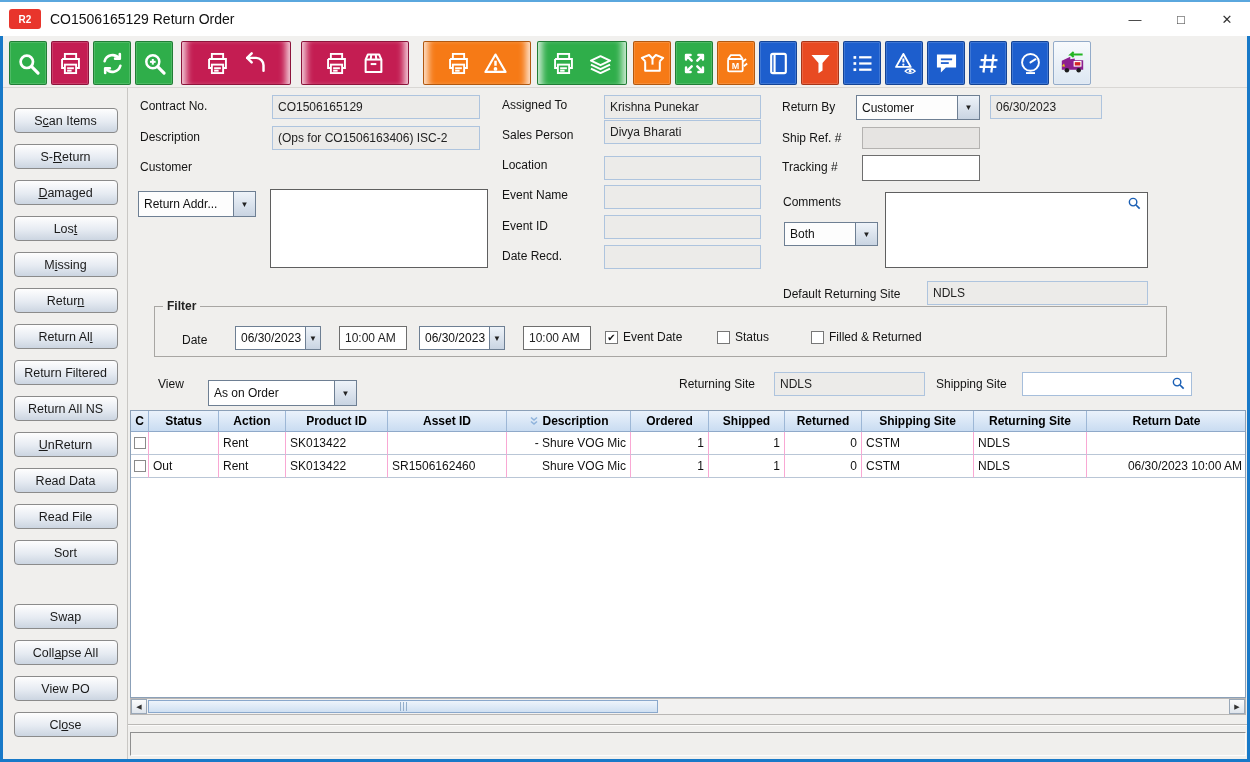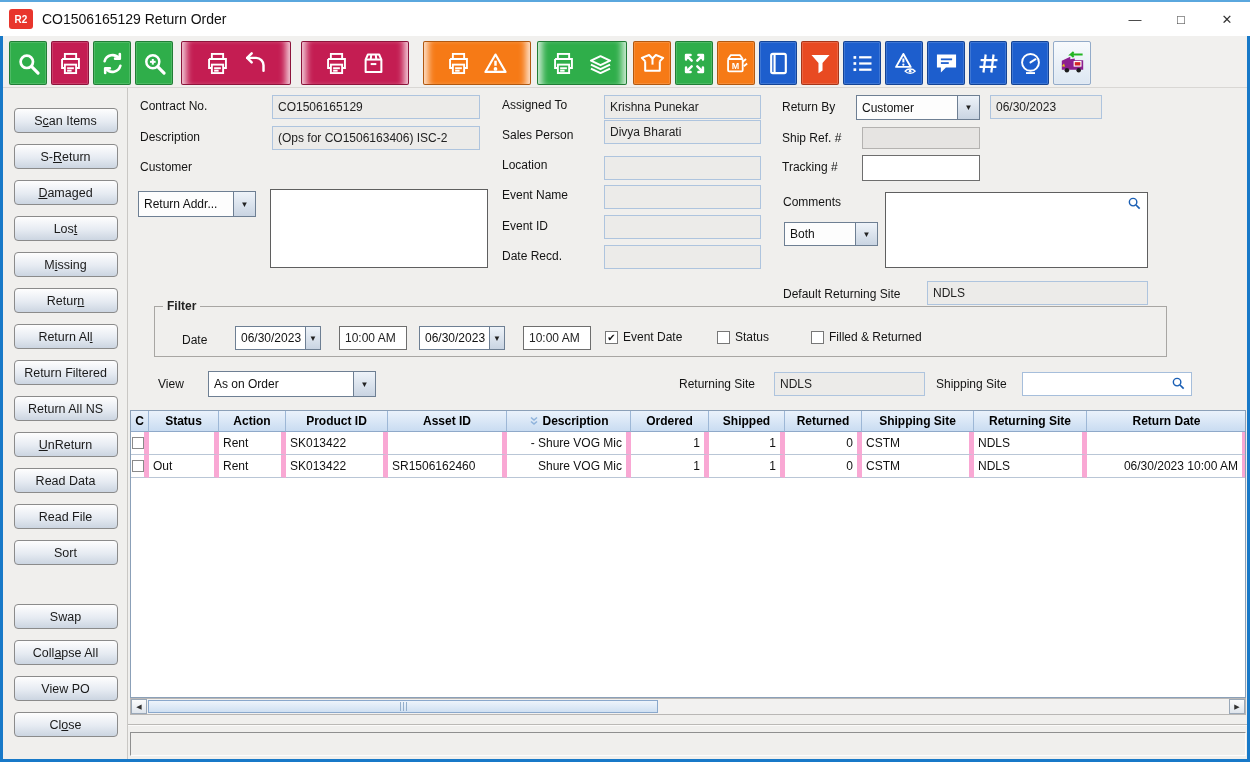--- a/index.html
+++ b/index.html
@@ -8,21 +8,21 @@
 
   
   .b-top   { position:absolute; left:0; top:0; width:100%; height:2px; background:#5aa7de; }
   .b-left  { position:absolute; left:0; top:34px; bottom:0; width:3px; background:#1879c8; }
   .b-right { position:absolute; right:0; top:34px; bottom:0; width:3px; background:#1879c8; }
   .b-bottom{ position:absolute; left:0; bottom:0; width:100%; height:3px; background:#1879c8; }
 
   
   .titlebar { position:absolute; left:0; top:2px; width:100%; height:34px; background:#ffffff;
               display:flex; align-items:center; }
-  .appicon { width:24px; height:20px; margin-left:9px; background:#e8352c; border-radius:3px;
+  .appicon { width:32px; height:20px; margin-left:9px; background:#e8352c; border-radius:3px;
              color:#fff; font-size:10px; font-weight:bold; display:flex; align-items:center; justify-content:center; }
   .title { margin-left:9px; font-size:14px; color:#111; }
   .wincontrols { margin-left:auto; display:flex; height:100%; }
   .winbtn { width:46px; height:100%; display:flex; align-items:center; justify-content:center;
             font-size:13px; color:#333; cursor:default; }
 
   
   .toolbar { position:absolute; left:3px; top:36px; right:3px; height:52px; background:#f1f0ee;
              display:flex; align-items:flex-start; padding-top:5px; border-bottom:1px solid #d9d7d4; }
   .tbtn { height:44px; width:38px; border:1px solid rgba(0,0,0,.28); border-radius:2px; color:#fff;
@@ -68,21 +68,21 @@
         align-items:center; justify-content:center; font-size:10px; color:#111; cursor:pointer; flex:none; }
   .cb-item { position:absolute; display:flex; align-items:center; gap:5px; font-size:12px; color:#141414; }
 
   
   .grid { background:#fff; border:1px solid #8ba0b8; overflow:hidden; }
   .thead { display:flex; height:21px; }
   .th { background:linear-gradient(#eaf2fb,#c9dcf1); border-right:1px solid #9db7d6; border-bottom:1px solid #8fa9c9;
         font-size:12px; font-weight:bold; color:#000; display:flex; align-items:center; justify-content:center;
         gap:2px; overflow:hidden; white-space:nowrap; cursor:pointer; flex:none; }
   .tr { display:flex; height:23px; }
-  .td { border-right:5px solid #f9a8d4; border-bottom:1px solid #b9c6d6; font-size:12px; color:#111;
+  .td { border-right:1px solid #f9a8d4; border-bottom:1px solid #b9c6d6; font-size:12px; color:#111;
         display:flex; align-items:center; padding:0 4px; overflow:hidden; white-space:nowrap; flex:none; cursor:default; }
   .td.r { justify-content:flex-end; }
   .td.c { justify-content:center; padding:0; }
   .rowcb { width:12px; height:12px; border:1px solid #8a8a8a; background:#fff; cursor:pointer; }
   .sorticon { width:12px; height:12px; }
   .sorticon svg { width:100%; height:100%; display:block; }
 
   
   .hscroll { background:#f2f1f0; border:1px solid #b9b7b5; display:flex; align-items:stretch; position:relative; }
   .scr-arrow { width:16px; background:linear-gradient(#fcfcfc,#dfe5ec); border:1px solid #9aa8b8;
@@ -435,21 +435,21 @@
             <span>Status</span>
           </label>
           <label class="cb-item" style="left: 656px; top: 23px;">
             <span class="cb"></span>
             <span>Filled &amp; Returned</span>
           </label>
         </div>
     </div>
 
     <span class="abs lbl" style="left:30px;top:289px">View</span>
-    <div class="abs combo" style="left:80px;top:283px;width:168px;height:26px">
+    <div class="abs combo" style="left:80px;top:292px;width:149px;height:26px">
       <span class="ctxt" style="background:#fff">As on Order</span>
       <span class="carrow">▼</span>
     </div>
     <span class="abs lbl" style="left:551px;top:289px">Returning Site</span>
     <div class="abs field f-ro" style="left:646px;top:284px;width:151px">NDLS</div>
     <span class="abs lbl" style="left:808px;top:289px">Shipping Site</span>
     <div class="abs field f-blue" style="left:894px;top:284px;width:170px"></div>
     <span class="abs mag" style="left:1043px;top:288px"><svg viewBox="0 0 16 16" fill="none" stroke="#1a5fb4">
           <circle cx="6.5" cy="6.5" r="4" stroke-width="1.5"></circle>
           <line x1="9.6" y1="9.6" x2="13.5" y2="13.5" stroke-width="1.8"></line>

